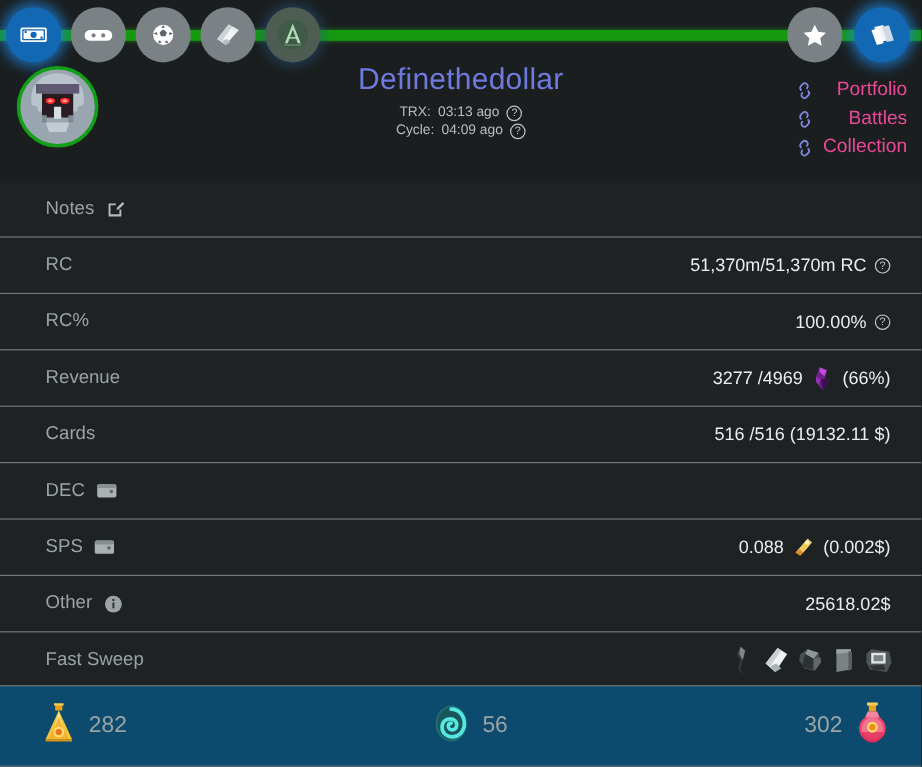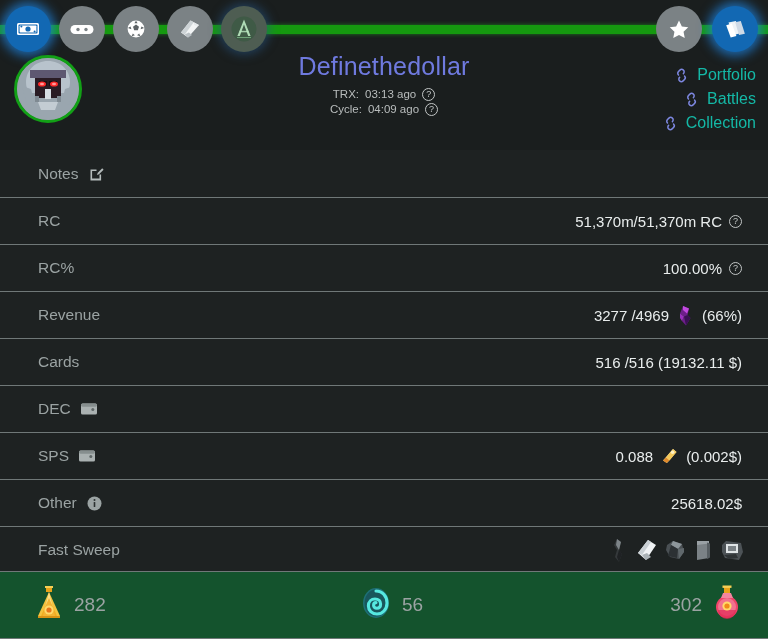--- a/index.html
+++ b/index.html
@@ -52,22 +52,22 @@
   .qmark {
     display: inline-flex; align-items: center; justify-content: center;
     width: 13px; height: 13px; border-radius: 50%;
     border: 1.2px solid #c2c6c6; color: #c2c6c6;
     font-size: 9px; line-height: 1; cursor: pointer; font-family: "Liberation Sans", sans-serif;
   }
 
   .links { position: absolute; right: 12px; top: 63px; z-index: 5; }
   .link-row {
     display: flex; align-items: center; gap: 7px;
-    color: #14b8a6; font-size: 16px; line-height: 24px; cursor: pointer;
-    justify-content: flex-end;
+    color: #ec4899; font-size: 16px; line-height: 24px; cursor: pointer;
+    justify-content: space-between;
   }
 
   
   .rows { position: absolute; top: 150px; left: 0; width: 768px; }
   .row {
     position: relative; height: 47px;
     display: flex; align-items: center; justify-content: space-between;
     padding: 0 26px 0 38px;
     background: #1e2222;
   }
@@ -89,21 +89,21 @@
     width: 19px; height: 21px; display: inline-block; vertical-align: middle;
   }
 
   
   .sweep-icons { display: flex; align-items: center; gap: 6px; }
   .sweep-icons .si { width: 22px; height: 26px; cursor: pointer; }
 
   
   .bottombar {
     position: absolute; left: 0; bottom: 0; width: 768px; height: 68px;
-    background: #14532d;
+    background: #0c4a6e;
     border-top: 1.5px solid #707878;
     border-bottom: 1.5px solid #707878;
     display: flex; align-items: center;
   }
   .bb-cell { display: flex; align-items: center; gap: 10px; }
   .bb-left { position: absolute; left: 34px; }
   .bb-mid { position: absolute; left: 360px; }
   .bb-right { position: absolute; right: 26px; }
   .bb-num { color: #9ba3a3; font-size: 19px; }
 </style>

